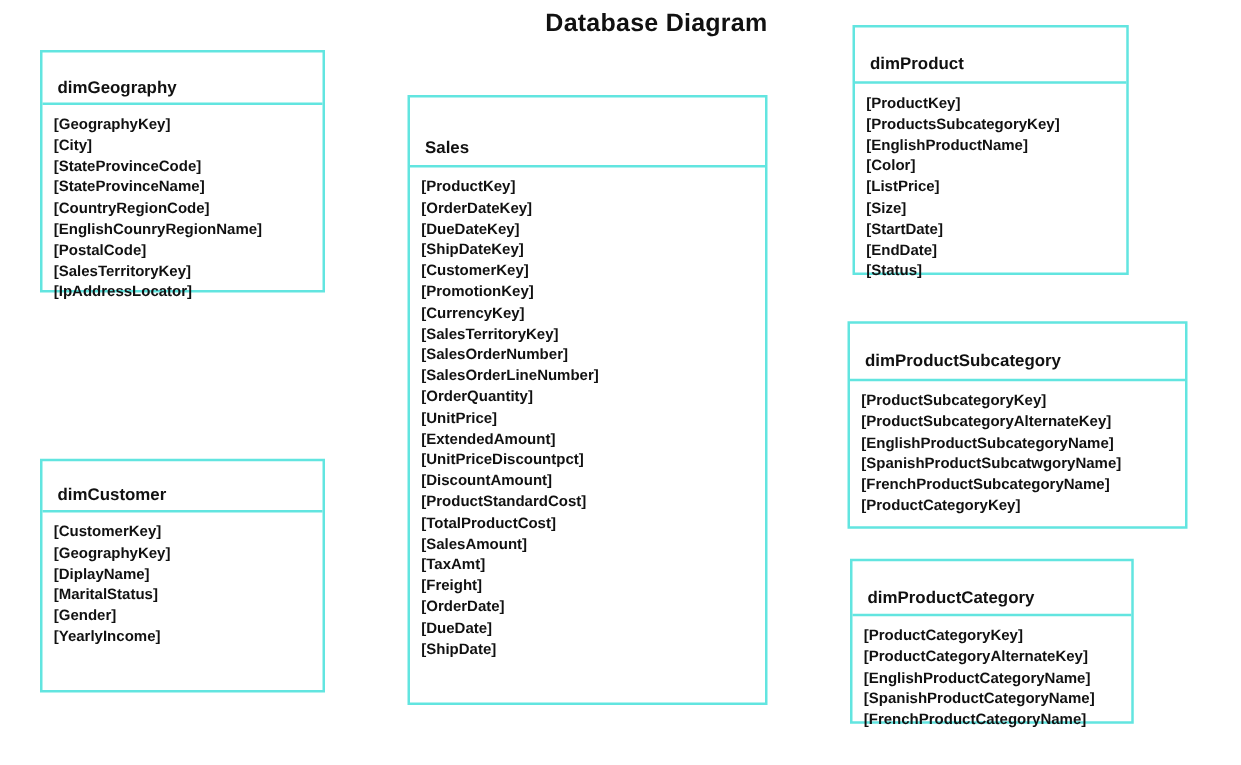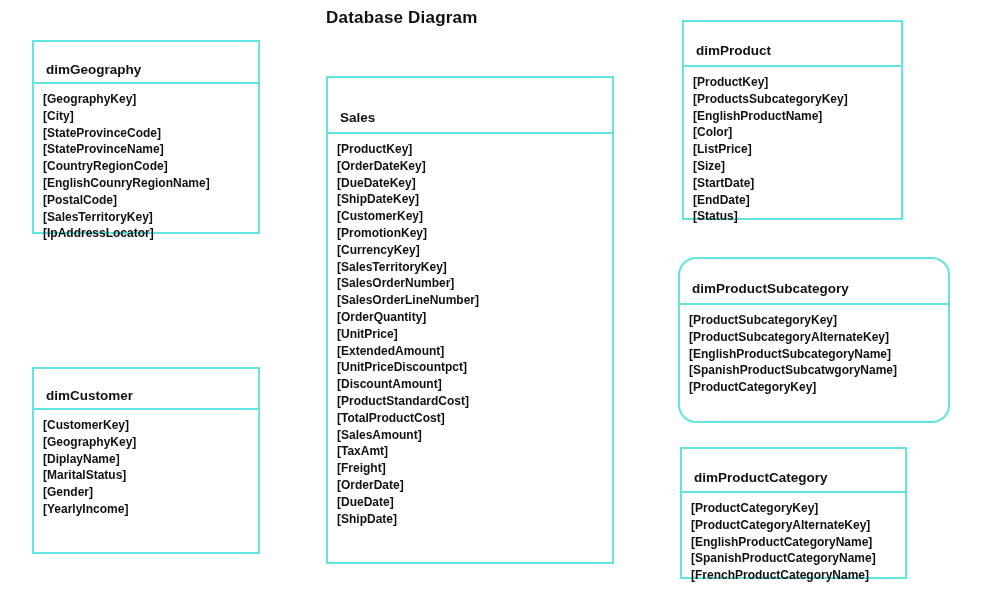--- a/index.html
+++ b/index.html
@@ -12,21 +12,21 @@
   body{
     font-family:"Liberation Sans","DejaVu Sans",sans-serif;
     width:993px;height:612px;position:relative;overflow:hidden;
   }
   .canvas{
     position:absolute;left:0;top:0;width:993px;height:612px;
     background:var(--bg-color);
   }
   .diagram-title{
     position:absolute;left:326px;top:8px;width:288px;
-    text-align:left;font-size:17px;font-weight:bold;color:var(--text-color);
+    text-align:right;font-size:20px;font-weight:bold;color:var(--text-color);
     letter-spacing:0.2px;
   }
   .tbox{
     position:absolute;background:var(--bg-color);
     border:2px solid var(--border-color);
   }
   .tbox-header{
     display:flex;align-items:center;
     border-bottom:2px solid var(--border-color);
     padding-left:12px;
@@ -44,21 +44,21 @@
   }
   
   .pos-dimGeography{left:32px;top:40px;width:228px;height:194px;}
   .pos-dimGeography .tbox-header{height:28px;}
   .pos-dimCustomer{left:32px;top:367px;width:228px;height:187px;}
   .pos-dimCustomer .tbox-header{height:27px;}
   .pos-sales{left:326px;top:76px;width:288px;height:488px;}
   .pos-sales .tbox-header{height:42px;align-items:flex-end;padding-bottom:7px;}
   .pos-dimProduct{left:682px;top:20px;width:221px;height:200px;}
   .pos-dimProduct .tbox-header{height:31px;}
-  .pos-dimProductSubcategory{left:678px;top:257px;width:272px;height:166px;border-radius:18px;}
+  .pos-dimProductSubcategory{left:678px;top:257px;width:272px;height:166px;}
   .pos-dimProductSubcategory .tbox-header{height:32px;}
   .pos-dimProductCategory{left:680px;top:447px;width:227px;height:132px;}
   .pos-dimProductCategory .tbox-header{height:30px;}
 </style>
 </head>
 <body>
 
 <div class="canvas">
 
   <div class="diagram-title">Database Diagram</div>
@@ -144,20 +144,21 @@
 
   <div class="tbox pos-dimProductSubcategory">
     <div class="tbox-header">
       <span class="tbox-title">dimProductSubcategory</span>
     </div>
     <ul class="tbox-fields">
         <li>[ProductSubcategoryKey]</li>
         <li>[ProductSubcategoryAlternateKey]</li>
         <li>[EnglishProductSubcategoryName]</li>
         <li>[SpanishProductSubcatwgoryName]</li>
+        <li>[FrenchProductSubcategoryName]</li>
         <li>[ProductCategoryKey]</li>
       </ul>
   </div>
 
   <div class="tbox pos-dimProductCategory">
     <div class="tbox-header">
       <span class="tbox-title">dimProductCategory</span>
     </div>
     <ul class="tbox-fields">
         <li>[ProductCategoryKey]</li>

